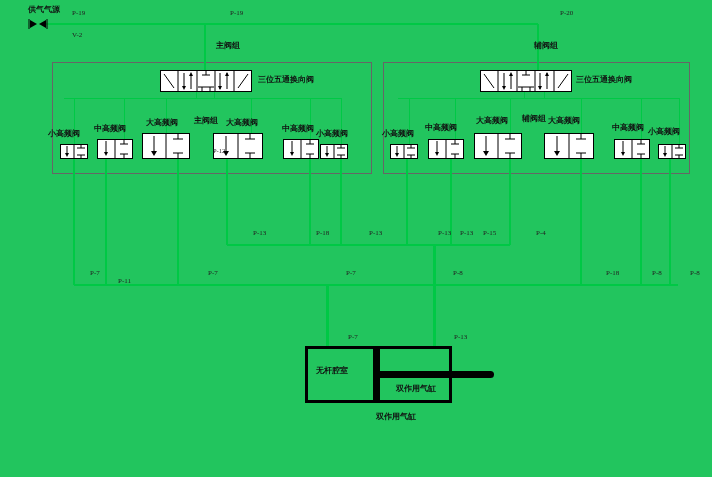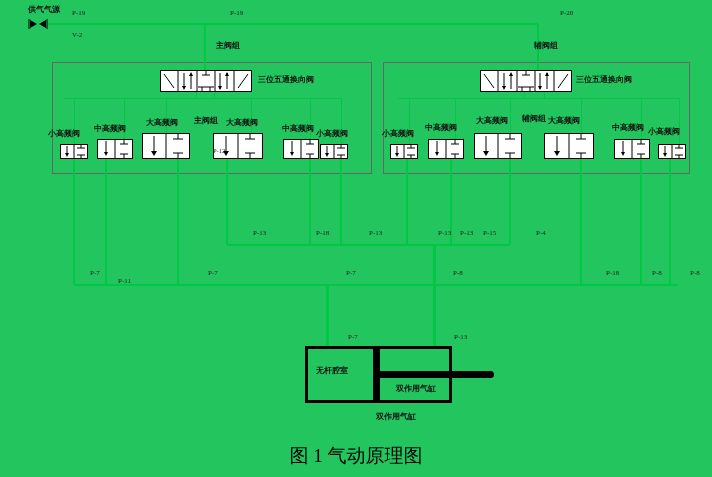--- a/index.html
+++ b/index.html
@@ -326,15 +326,14 @@
   <div class="plbl" style="left:606px;top:270px;">P-18</div>
   <div class="plbl" style="left:652px;top:270px;">P-8</div>
   <div class="plbl" style="left:690px;top:270px;">P-8</div>
 
   <div class="plbl" style="left:348px;top:334px;">P-7</div>
   <div class="plbl" style="left:454px;top:334px;">P-13</div>
   <div class="lbl" style="left:316px;top:367px;">无杆腔室</div>
   <div class="lbl" style="left:396px;top:385px;">双作用气缸</div>
   <div class="lbl" style="left:376px;top:413px;font-family:Liberation Serif, serif;">双作用气缸</div>
 
-  <div class="caption">图 1 气动原理图</div>
 
 </div>
 
 </body></html>

